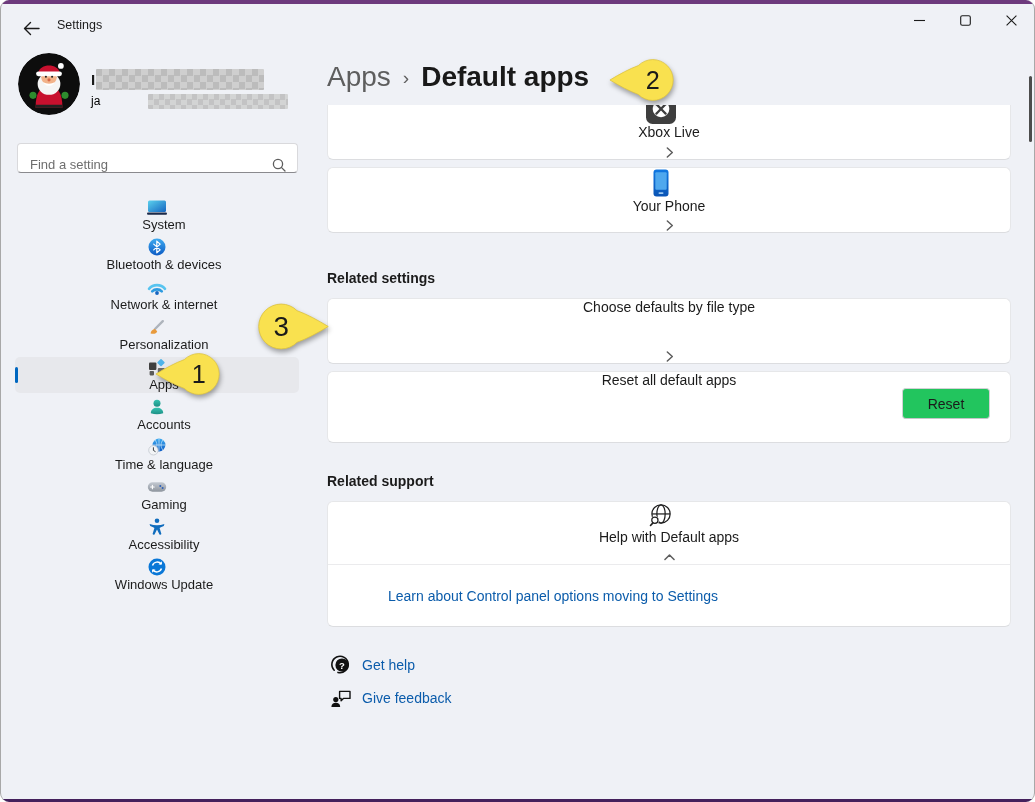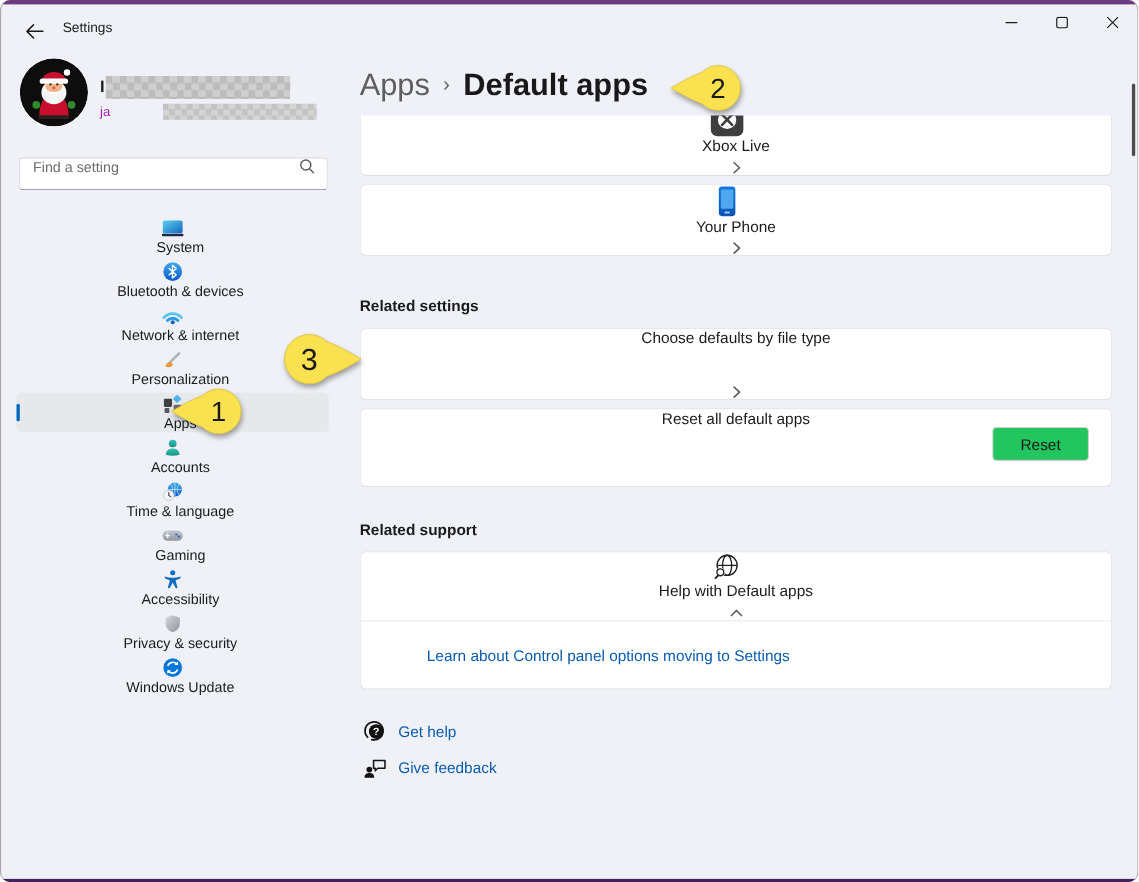--- a/index.html
+++ b/index.html
@@ -28,30 +28,30 @@
   .back-btn { position:absolute; left:17px; top:11px; width:26px; height:26px;
     display:flex; align-items:center; justify-content:center; border-radius:4px; cursor:pointer;}
   .tb-title { position:absolute; left:56px; top:14px; font-size:12.5px; color:#1b1b1b; }
   .win-controls { position:absolute; right:0; top:-4px; height:40px; display:flex; }
   .win-btn { width:46px; height:40px; display:flex; align-items:center; justify-content:center; }
 
   
   .avatar { position:absolute; left:17px; top:53px; width:62px; height:62px; border-radius:50%; overflow:hidden; }
   .user-block { position:absolute; left:90px; top:68px; }
   .user-line1 { display:flex; align-items:center; height:22px; font-size:15px; font-weight:bold; }
-  .user-line2 { display:flex; align-items:center; height:16px; margin-top:3px; font-size:12px; color:#a21caf;gap:47px; }
+  .user-line2 { display:flex; align-items:center; height:16px; margin-top:3px; font-size:12px; color:#000000;gap:47px; }
   .mosaic { display:inline-block; margin-left:1px;
     background:conic-gradient(#cfcfcf 25%, #bcbcbc 0 50%, #cfcfcf 0 75%, #bcbcbc 0);
     background-size:13px 13px; border-radius:1px;}
   .m1 { width:168px; height:21px; }
   .m2 { width:140px; height:15px; background-size:11px 11px; opacity:.85; }
 
   .search-box { position:absolute; left:16px; top:143px; width:281px; height:30px;
     background:#ffffff; border:1px solid #d9d9dc; border-bottom:1px solid #8a8a8e;
-    border-radius:4px; display:flex; align-items:flex-start; }
+    border-radius:4px; display:flex; align-items:flex-end; }
   .search-box input { flex:1; border:none; outline:none; background:transparent;
     font-family:"Liberation Sans",sans-serif; font-size:13px; color:#1b1b1b; padding:0 8px 0 12px; }
   .search-box input::placeholder { color:#6e6e6e; }
   .search-glyph { padding-right:11px; display:flex; align-items:center; }
 
   .nav { position:absolute; left:14px; top:197px; width:284px; }
   .nav-item { position:relative; height:36px; margin-bottom:4px; border-radius:5px;
     display:flex; align-items:center; padding-left:14px; cursor:pointer; font-size:13px;flex-direction:column; }
   .nav-item .nicon { width:20px; height:20px; display:flex; align-items:center; justify-content:center; margin-right:14px; }
   .nav-item.selected { background:#e7e8ec; }
@@ -282,28 +282,20 @@
         <svg width="18" height="18" viewBox="0 0 18 18" fill="#0f6cbd">
             <circle cx="9" cy="2.7" r="2.3"></circle>
             <path d="M1.6 6 Q9 8.6 16.4 6 L15.8 7.9 Q12 9.1 11.6 10 L13.4 16 Q12.6 17.3 11.5 16.4 L9 11.5 L6.5 16.4 Q5.4 17.3 4.6 16 L6.4 10 Q6 9.1 2.2 7.9 Z"></path>
           </svg>
       </span>
       <span>Accessibility</span>
     </div>
     <div class="nav-item">
       <span class="nicon">
         <svg width="18" height="18" viewBox="0 0 18 18">
-            <path d="M9 1.4 L15.5 3.7 V8.8 C15.5 12.8 12.8 15.6 9 16.8 C5.2 15.6 2.5 12.8 2.5 8.8 V3.7 Z" fill="url(#gshield)"></path>
-          </svg>
-      </span>
-      <span>Privacy &amp; security</span>
-    </div>
-    <div class="nav-item">
-      <span class="nicon">
-        <svg width="18" height="18" viewBox="0 0 18 18">
             <circle cx="9" cy="9" r="8.5" fill="#0977d7"></circle>
             <path d="M4.5 7.4 A5 5 0 0 1 13.3 6.2" stroke="#ffffff" stroke-width="1.5" fill="none"></path>
             <path d="M13.5 10.6 A5 5 0 0 1 4.7 11.8" stroke="#ffffff" stroke-width="1.5" fill="none"></path>
             <path d="M13.9 3.2 L13.9 6.6 L10.5 6.6 Z" fill="#ffffff"></path>
             <path d="M4.1 14.8 L4.1 11.4 L7.5 11.4 Z" fill="#ffffff"></path>
           </svg>
       </span>
       <span>Windows Update</span>
     </div>
   </div>

